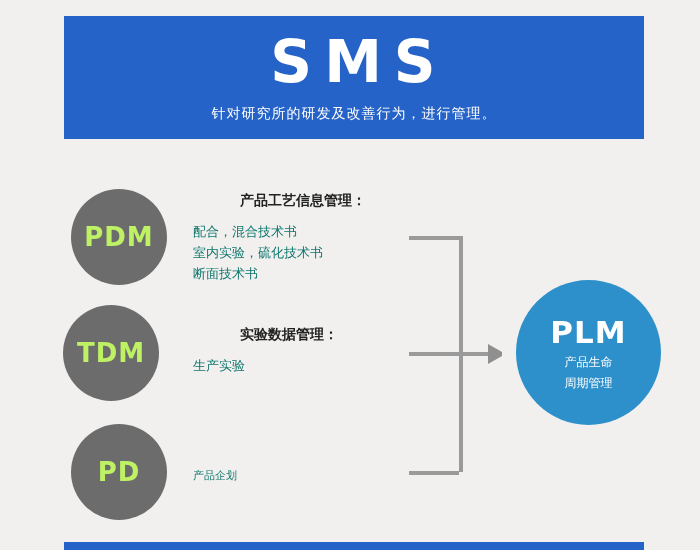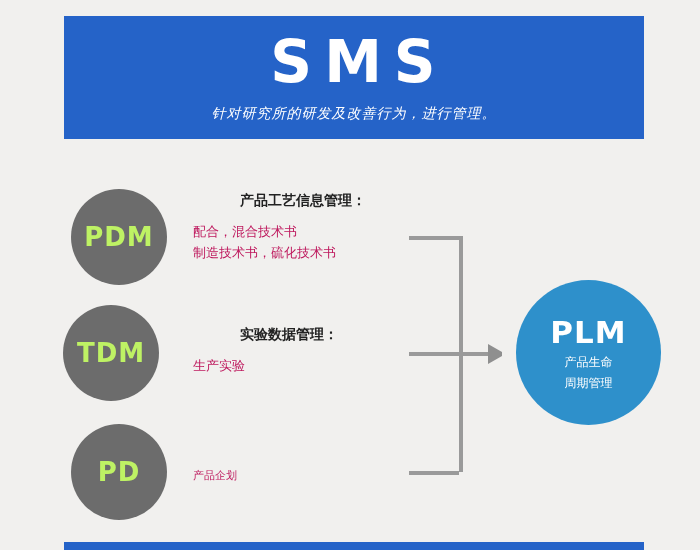--- a/index.html
+++ b/index.html
@@ -27,42 +27,42 @@
     background:var(--banner-blue);
     display:flex;flex-direction:column;align-items:center;justify-content:center;
     color:#fff;text-align:center;
   }
   .banner-title{
     font-size:58px;font-weight:bold;letter-spacing:12px;
     padding-left:12px; 
     line-height:1.05;
   }
   .banner-subtitle{
-    font-size:14px;margin-top:8px;letter-spacing:1px;font-style:italic;
+    font-size:14px;margin-top:8px;letter-spacing:1px;
   }
   
   .node{
     position:absolute;width:96px;height:96px;border-radius:50%;
     background:var(--node-gray);color:#bef264;
     display:flex;align-items:center;justify-content:center;
     font-size:26px;font-weight:bold;letter-spacing:1px;
   }
   .node-pdm{left:67px;top:185px;}
   .node-tdm{left:59px;top:301px;}
   .node-pd{left:67px;top:420px;}
   
   .textblock{position:absolute;left:185px;color:#333;}
   .tb-pdm{top:184px;}
   .tb-tdm{top:318px;}
   .tb-pd{top:459px;}
   .block-title{
     font-size:14px;font-weight:bold;color:#222;margin-bottom:9px;margin-left:47px;
   }
   .block-line{
-    font-size:13px;line-height:17px;color:#be185d;
+    font-size:13px;line-height:17px;color:#0f766e;
   }
   .tb-tdm .block-line{line-height:18px;}
   .tb-pd .block-line{font-size:11px;}
   
   .hline,.vline,.arrow-line{
     position:absolute;background:var(--connector-gray);
   }
   .hline{height:1px;width:50px;left:405px;}
   .h1{top:232px;}
   .h2{top:348px;}
@@ -98,21 +98,22 @@
 
   <header class="banner">
     <div class="banner-title">SMS</div>
     <div class="banner-subtitle">针对研究所的研发及改善行为，进行管理。</div>
   </header>
 
   <div class="node node-pdm">PDM</div>
   <div class="textblock tb-pdm">
     <div class="block-title">产品工艺信息管理：</div>
     <div class="block-line">配合，混合技术书</div>
-    <div class="block-line">制造技术书，硫化技术书</div>
+    <div class="block-line">室内实验，硫化技术书</div>
+    <div class="block-line">断面技术书</div>
   </div>
 
   <div class="node node-tdm">TDM</div>
   <div class="textblock tb-tdm">
     <div class="block-title">实验数据管理：</div>
     <div class="block-line">生产实验</div>
   </div>
 
   <div class="node node-pd">PD</div>
   <div class="textblock tb-pd">

